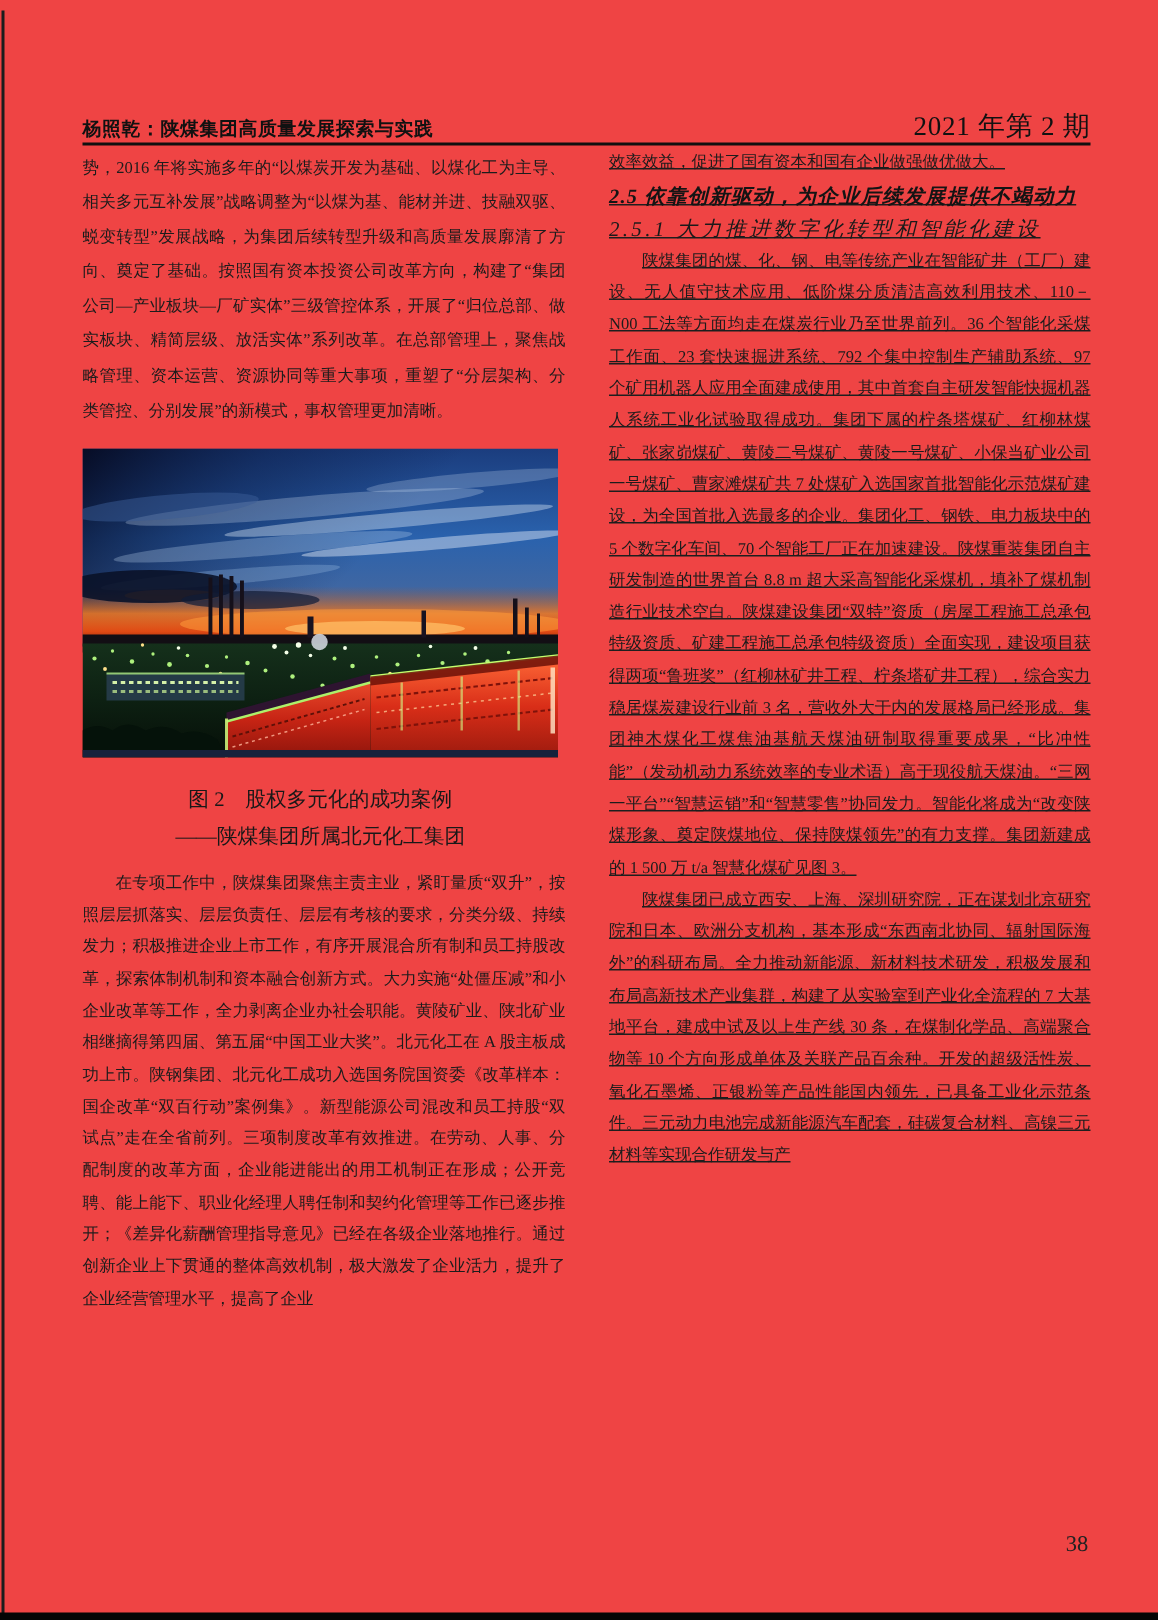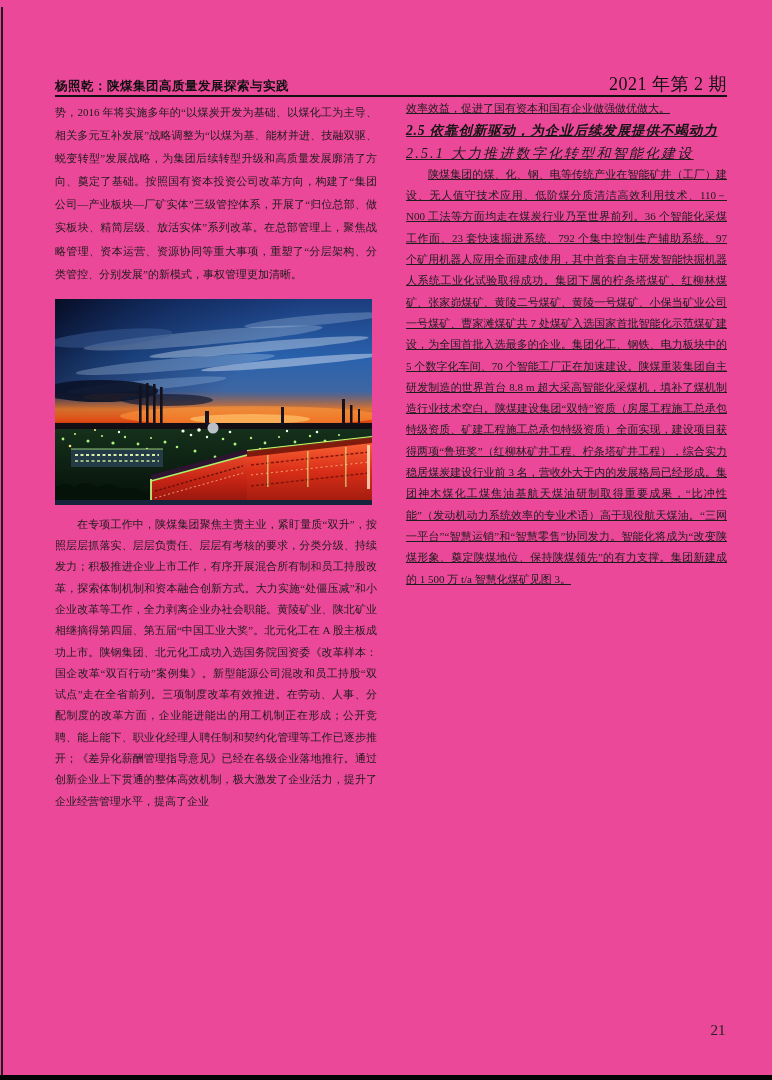--- a/index.html
+++ b/index.html
@@ -1,19 +1,19 @@
 <!DOCTYPE html>
 <html><head>
 <meta charset="utf-8">
 <style>
   html,body{margin:0;padding:0;background:#fff;}
   .page{
     position:relative;
     width:772px;height:1080px;
-    background:#ec4899;
+    background:#ef4444;
     overflow:hidden;
     font-family:"Liberation Serif","DejaVu Serif",serif;
     color:#1e1e1e;
   }
   .scan-edge-left{position:absolute;left:1px;top:7px;bottom:0;width:2px;background:#1c1c1c;}
   .scan-edge-bottom{position:absolute;left:0;right:0;bottom:0;height:5px;background:#050505;}
   .header{
     position:absolute;left:55px;top:72px;width:672px;
     display:flex;justify-content:space-between;align-items:baseline;
   }
@@ -200,26 +200,31 @@
         <line x1="196" y1="176" x2="314" y2="163" stroke="#ffd9a0" stroke-width="1" stroke-dasharray="2 3" opacity="0.7"></line>
         <line x1="196" y1="187" x2="314" y2="174" stroke="#7e120a" stroke-width="1.4" stroke-dasharray="3 2"></line>
         <rect x="212" y="156" width="1.6" height="32" fill="#d2ff8a" opacity="0.6"></rect>
         <rect x="252" y="152" width="1.6" height="36" fill="#d2ff8a" opacity="0.6"></rect>
         <rect x="290" y="148" width="1.6" height="40" fill="#d2ff8a" opacity="0.6"></rect>
         <rect x="312" y="146" width="3" height="44" fill="#ffe9c8" opacity="0.8"></rect>
 
         <path d="M0,206 L0,188 Q10,182 20,188 Q30,180 42,188 Q55,182 66,190 Q78,186 90,194 L95,206 Z" fill="#05120a"></path>
         <rect x="0" y="201" width="317" height="5" fill="#17223c"></rect>
       </svg>
+      <figcaption>
+        <div>图 2　股权多元化的成功案例</div>
+        <div>——陕煤集团所属北元化工集团</div>
+      </figcaption>
     </figure>
 
     <p class="body-text lh-std indent p-after-caption">在专项工作中，陕煤集团聚焦主责主业，紧盯量质“双升”，按照层层抓落实、层层负责任、层层有考核的要求，分类分级、持续发力；积极推进企业上市工作，有序开展混合所有制和员工持股改革，探索体制机制和资本融合创新方式。大力实施“处僵压减”和小企业改革等工作，全力剥离企业办社会职能。黄陵矿业、陕北矿业相继摘得第四届、第五届“中国工业大奖”。北元化工在 A 股主板成功上市。陕钢集团、北元化工成功入选国务院国资委《改革样本：国企改革“双百行动”案例集》。新型能源公司混改和员工持股“双试点”走在全省前列。三项制度改革有效推进。在劳动、人事、分配制度的改革方面，企业能进能出的用工机制正在形成；公开竞聘、能上能下、职业化经理人聘任制和契约化管理等工作已逐步推开；《差异化薪酬管理指导意见》已经在各级企业落地推行。通过创新企业上下贯通的整体高效机制，极大激发了企业活力，提升了企业经营管理水平，提高了企业</p>
   </div>
 
   <div class="col col-right">
     <p class="body-text lh-std">效率效益，促进了国有资本和国有企业做强做优做大。</p>
     <h3 class="h25">2.5  依靠创新驱动，为企业后续发展提供不竭动力</h3>
     <h4 class="h251">2.5.1  大力推进数字化转型和智能化建设</h4>
     <p class="body-text lh-std indent">陕煤集团的煤、化、钢、电等传统产业在智能矿井（工厂）建设、无人值守技术应用、低阶煤分质清洁高效利用技术、110－N00 工法等方面均走在煤炭行业乃至世界前列。36 个智能化采煤工作面、23 套快速掘进系统、792 个集中控制生产辅助系统、97 个矿用机器人应用全面建成使用，其中首套自主研发智能快掘机器人系统工业化试验取得成功。集团下属的柠条塔煤矿、红柳林煤矿、张家峁煤矿、黄陵二号煤矿、黄陵一号煤矿、小保当矿业公司一号煤矿、曹家滩煤矿共 7 处煤矿入选国家首批智能化示范煤矿建设，为全国首批入选最多的企业。集团化工、钢铁、电力板块中的 5 个数字化车间、70 个智能工厂正在加速建设。陕煤重装集团自主研发制造的世界首台 8.8 m 超大采高智能化采煤机，填补了煤机制造行业技术空白。陕煤建设集团“双特”资质（房屋工程施工总承包特级资质、矿建工程施工总承包特级资质）全面实现，建设项目获得两项“鲁班奖”（红柳林矿井工程、柠条塔矿井工程），综合实力稳居煤炭建设行业前 3 名，营收外大于内的发展格局已经形成。集团神木煤化工煤焦油基航天煤油研制取得重要成果，“比冲性能”（发动机动力系统效率的专业术语）高于现役航天煤油。“三网一平台”“智慧运销”和“智慧零售”协同发力。智能化将成为“改变陕煤形象、奠定陕煤地位、保持陕煤领先”的有力支撑。集团新建成的 1 500 万 t/a 智慧化煤矿见图 3。</p>
+    <p class="body-text lh-std indent">陕煤集团已成立西安、上海、深圳研究院，正在谋划北京研究院和日本、欧洲分支机构，基本形成“东西南北协同、辐射国际海外”的科研布局。全力推动新能源、新材料技术研发，积极发展和布局高新技术产业集群，构建了从实验室到产业化全流程的 7 大基地平台，建成中试及以上生产线 30 条，在煤制化学品、高端聚合物等 10 个方向形成单体及关联产品百余种。开发的超级活性炭、氧化石墨烯、正银粉等产品性能国内领先，已具备工业化示范条件。三元动力电池完成新能源汽车配套，硅碳复合材料、高镍三元材料等实现合作研发与产</p>
   </div>
 
-  <div class="pageno">21</div>
+  <div class="pageno">38</div>
 </div>
 
 </body></html>

